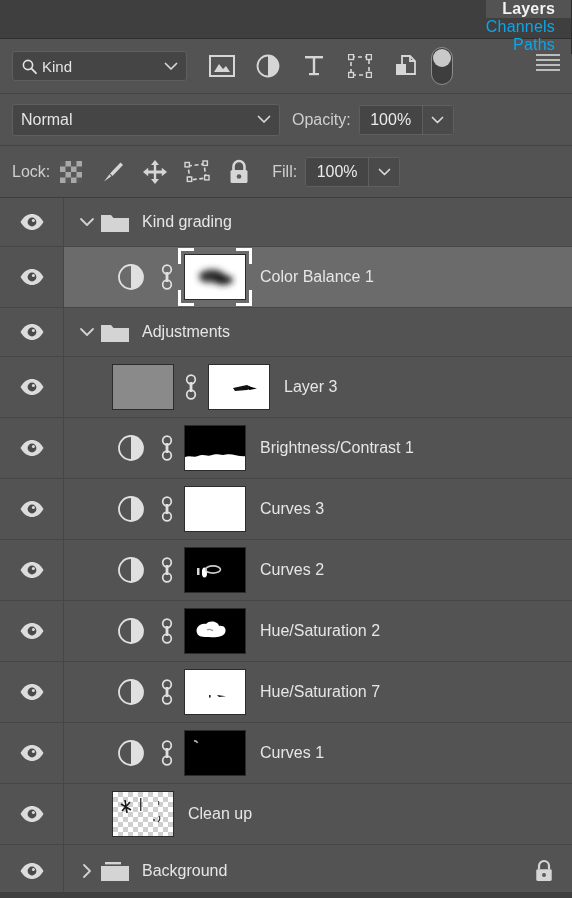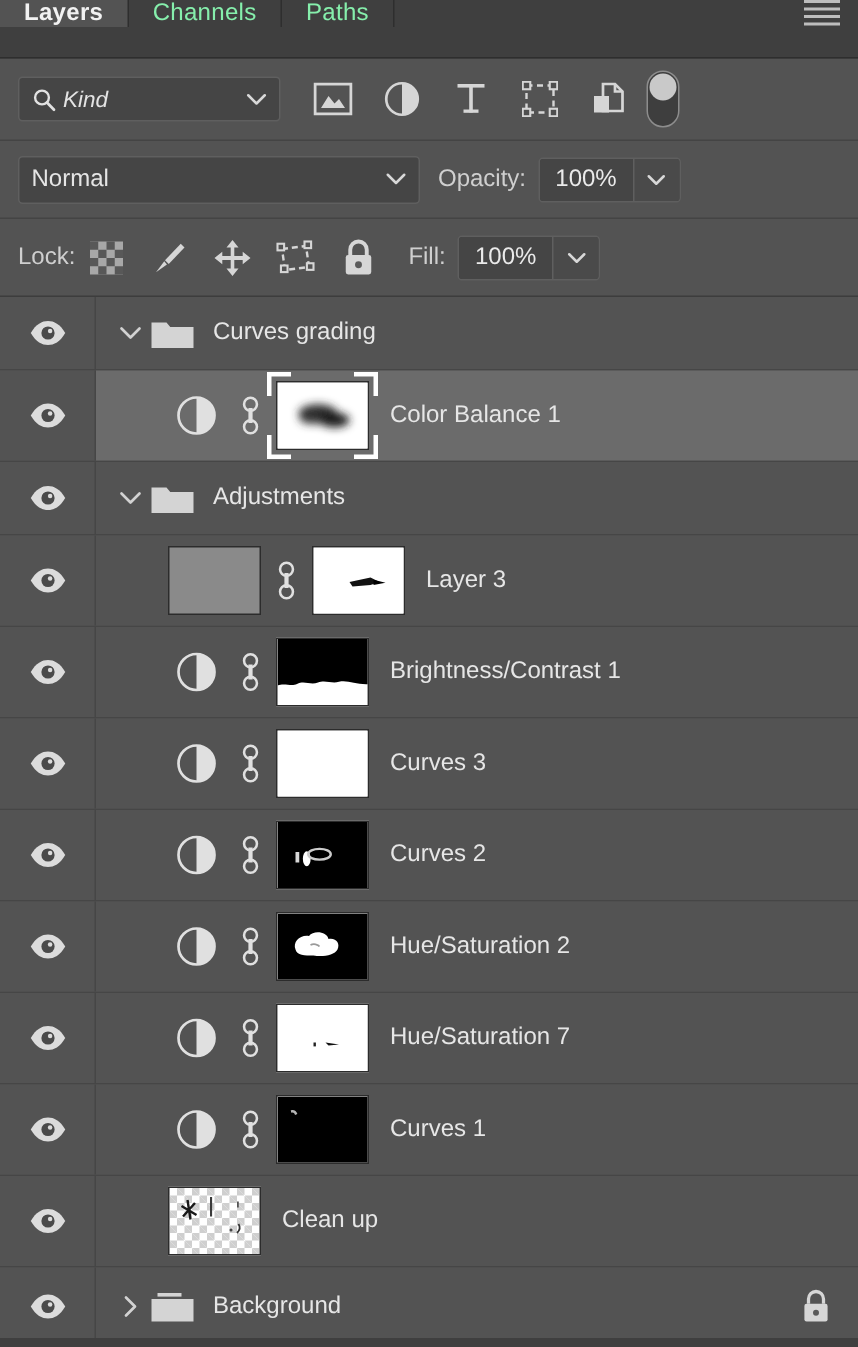--- a/index.html
+++ b/index.html
@@ -22,29 +22,30 @@
     color: #d9d9d9;
     font-size: 15px;
   }
 
   
   .tabbar {
     position: relative;
     height: 38px;
     background: #3f3f3f;
     display: flex;
-    align-items: flex-start;
+    align-items: flex-end;
     border-bottom: 1px solid #2e2e2e;
+    flex-direction: column;
   }
   .tab {
     display: flex;
     align-items: center;
     padding: 0 16px;
     font-size: 16px;
-    color: #86efac;
+    color: #0ea5e9;
     border-right: 1px solid #2e2e2e;
     letter-spacing: 0.2px;
     cursor: default;
     box-sizing: border-box;
   }
   .tab.active {
     background: #535353;
     color: #f2f2f2;
     font-weight: bold;
   }
@@ -81,21 +82,20 @@
     height: 30px;
     background: #454545;
     border: 1px solid #5f5f5f;
     border-radius: 3px;
     display: flex;
     align-items: center;
     padding: 0 8px;
     box-sizing: border-box;
     position: relative;
     cursor: default;
-    font-style: italic;
   }
   .kind-select .magnifier { margin-right: 4px; display:flex; }
   .kind-label {
     font-size: 15px;
     color: #e4e4e4;
     flex: 1;
   }
   .filter-icons {
     display: flex;
     align-items: center;
@@ -492,21 +492,21 @@
         <span class="chev">
           <svg width="16" height="10" viewBox="0 0 16 10">
             <polyline points="2,2 8,8 14,2" fill="none" stroke="#d2d2d2" stroke-width="1.8" stroke-linecap="round" stroke-linejoin="round"></polyline>
           </svg>
         </span>
         <span class="folder-icon">
           <svg width="30" height="24" viewBox="0 0 30 24">
             <path d="M1 5 h10 l2.5 3 H29 v14 H1 Z" fill="#d4d4d4"></path>
           </svg>
         </span>
-        <span class="layername">Curves grading</span>
+        <span class="layername">Kind grading</span>
       </div>
     </div>
 
     <div class="layerrow selected">
       <div class="eyecell">
         <svg width="26" height="18" viewBox="0 0 26 18">
           <path d="M1.5 9 C5 3 9 1 13 1 C17 1 21 3 24.5 9 C21 15 17 17 13 17 C9 17 5 15 1.5 9 Z" fill="#dcdcdc"></path>
           <circle cx="13" cy="9" r="4.4" fill="#4a4a4a"></circle>
           <circle cx="14.4" cy="7.6" r="1.5" fill="#dcdcdc"></circle>
         </svg>

